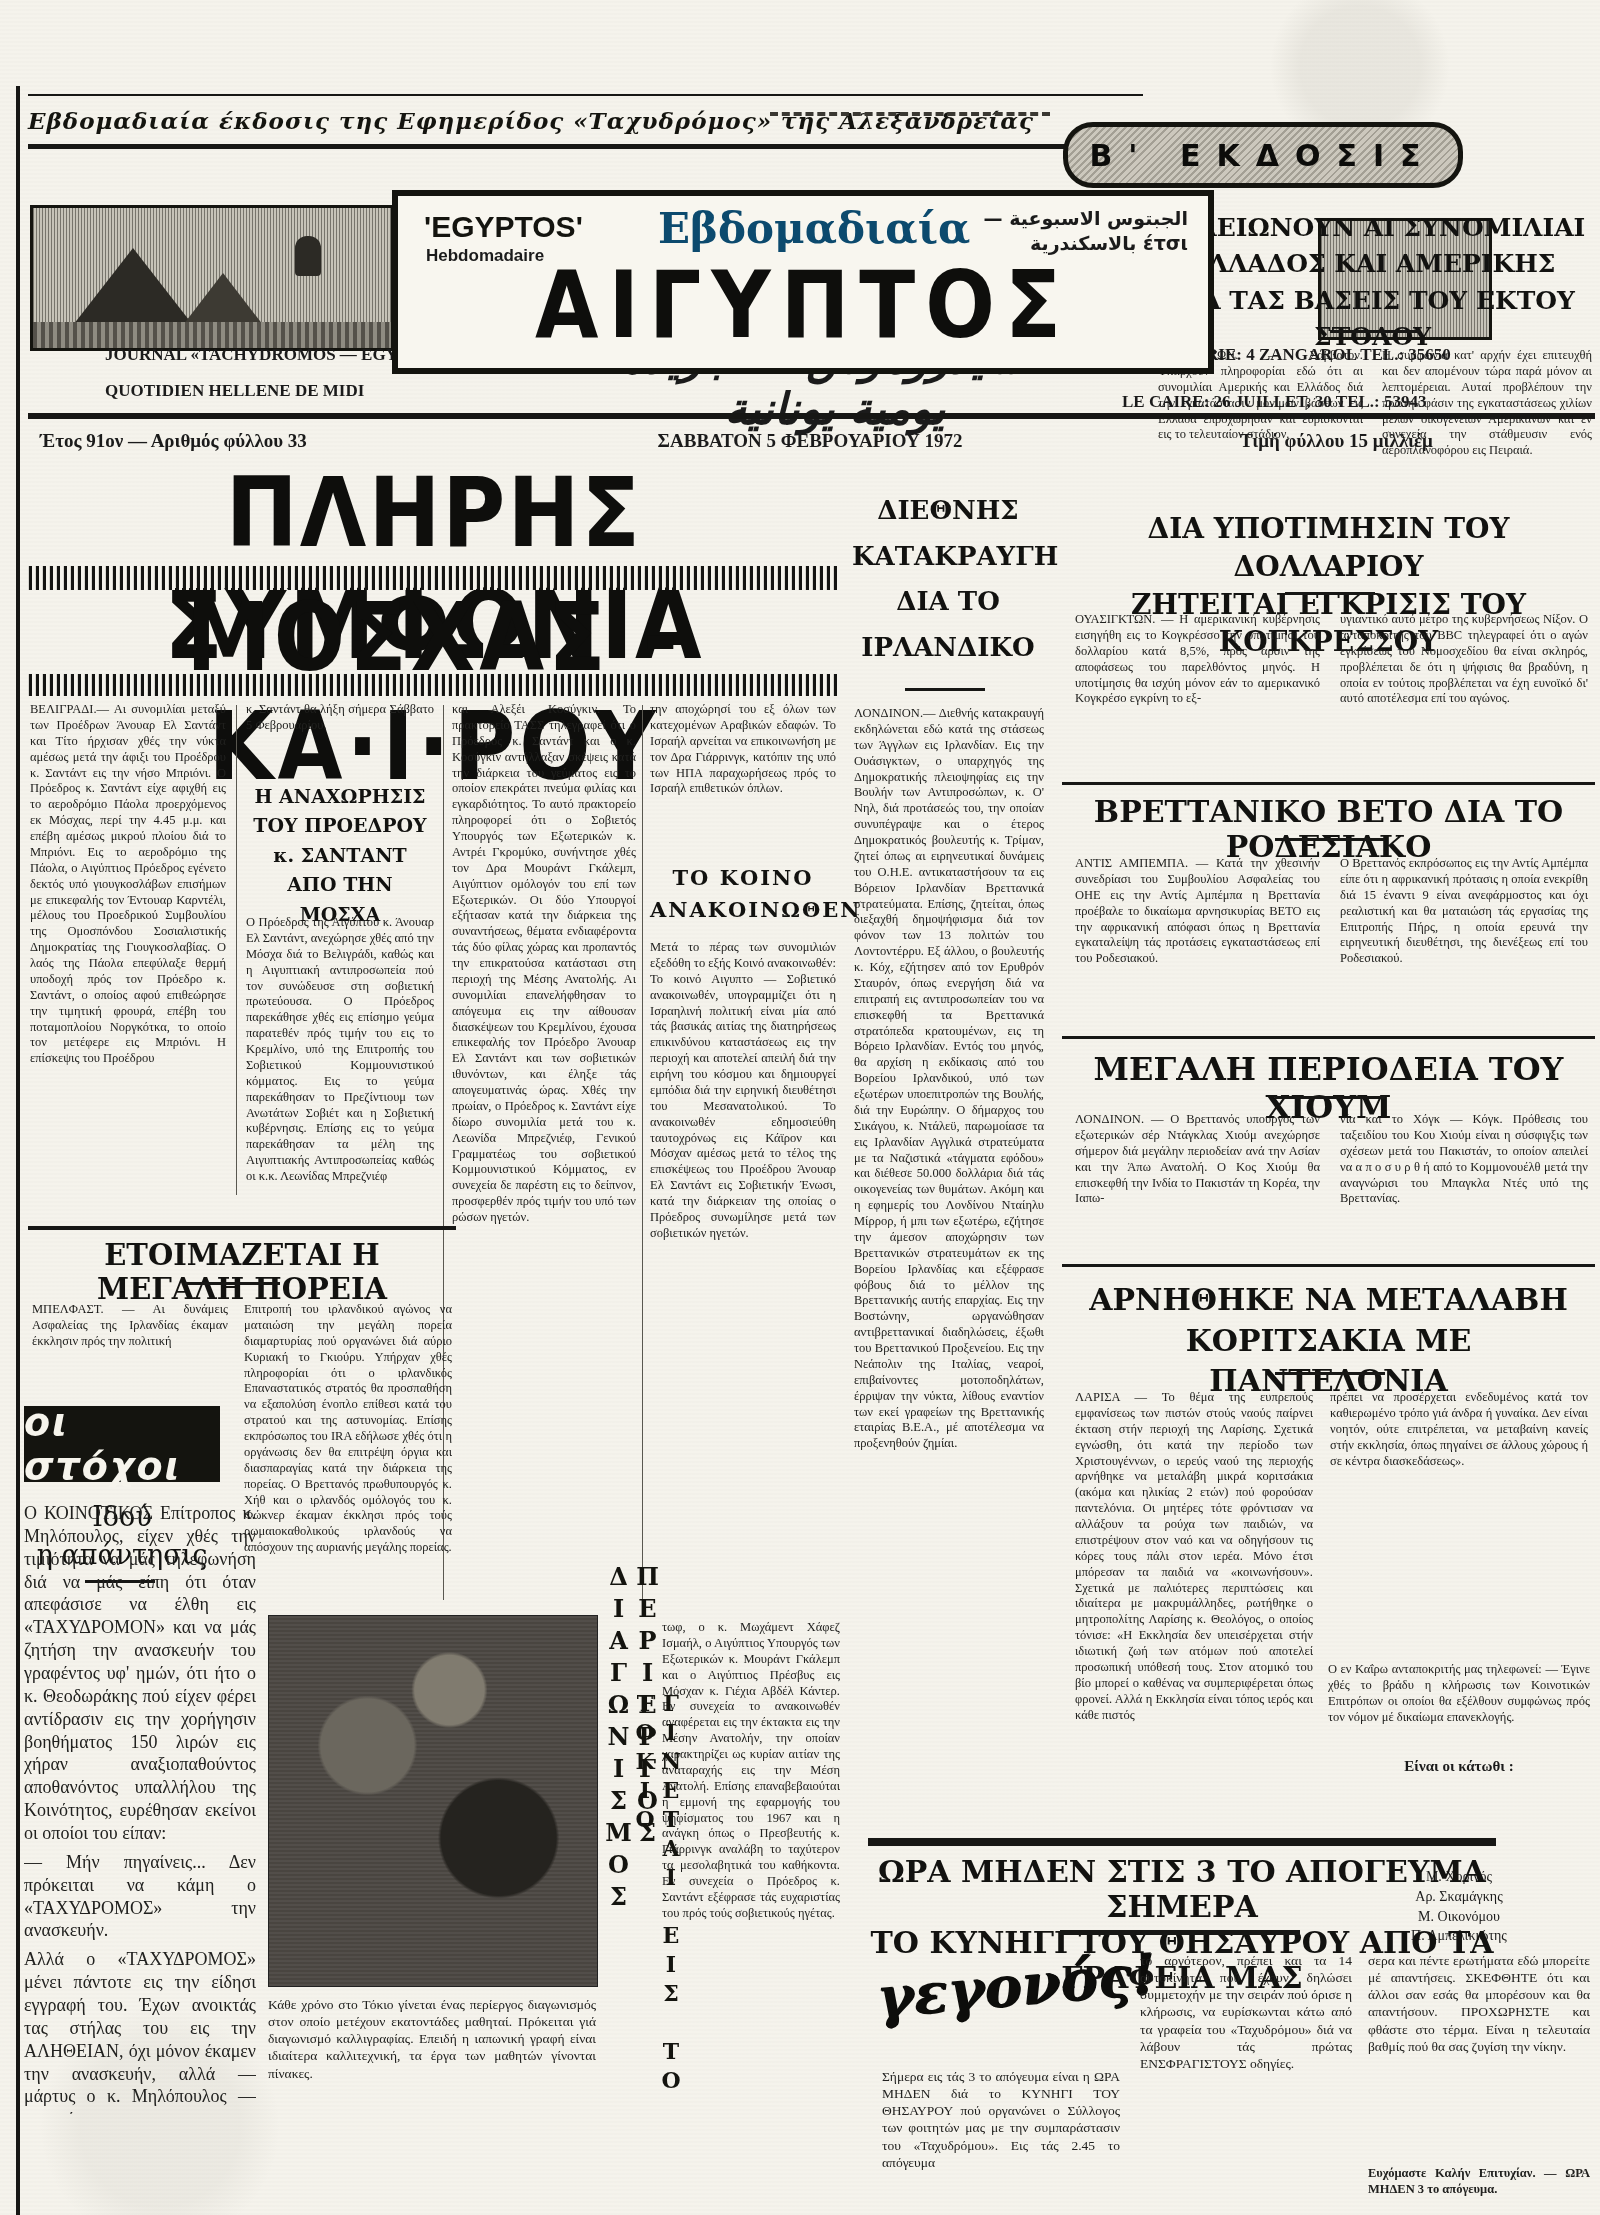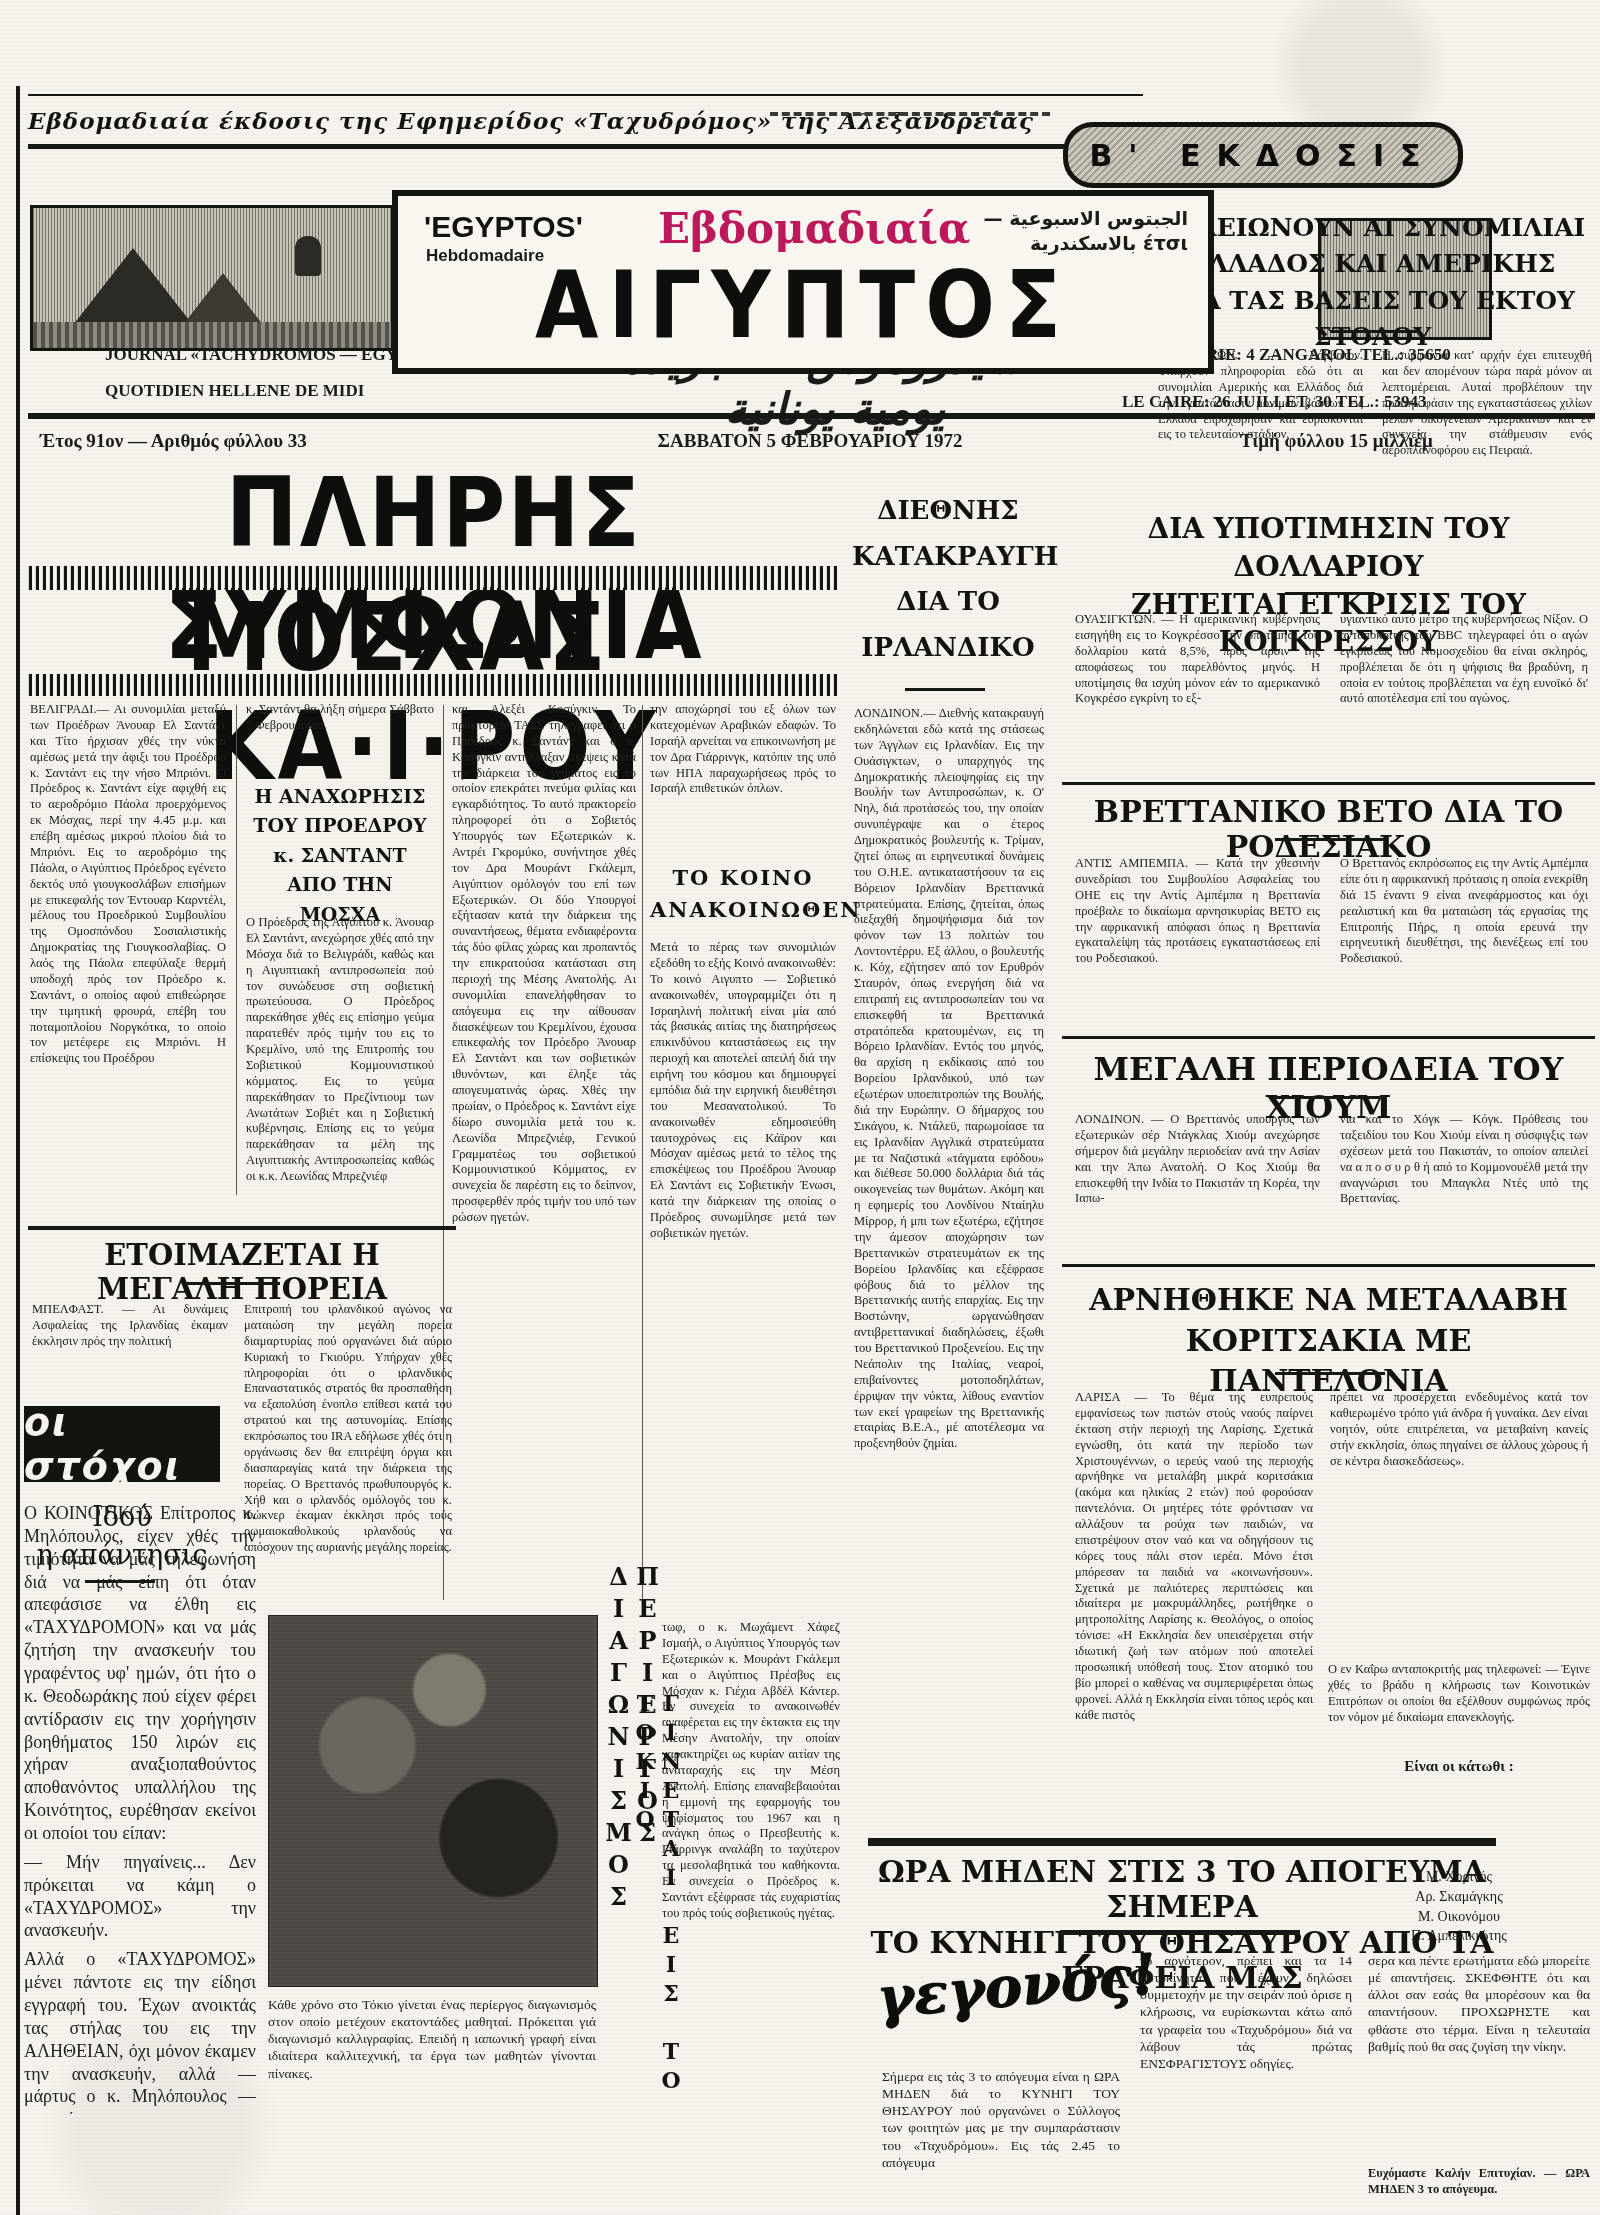--- a/index.html
+++ b/index.html
@@ -58,21 +58,21 @@
   <div class="abs half" style="left:30px;top:205px;width:358px;height:140px;">
     <div class="abs" style="left:30px;top:40px;width:0;height:0;border-left:70px solid transparent;border-right:70px solid transparent;border-bottom:90px solid #2c2a25;"></div>
     <div class="abs" style="left:140px;top:65px;width:0;height:0;border-left:50px solid transparent;border-right:50px solid transparent;border-bottom:65px solid #3d3a33;"></div>
     <div class="abs" style="left:262px;top:28px;width:26px;height:40px;background:#2c2a25;border-radius:12px 12px 4px 4px;"></div>
     <div class="abs" style="left:0;bottom:0;width:100%;height:26px;background:repeating-linear-gradient(90deg,#54514a 0 4px,#8f8c82 4px 8px);"></div>
   </div>
 
   <div class="abs mastbox" style="left:392px;top:190px;width:810px;height:172px;z-index:2;">
     <div class="abs sans" style="left:26px;top:14px;font-weight:bold;font-size:30px;color:#14140f;">'EGYPTOS'</div>
     <div class="abs sans" style="left:28px;top:50px;font-weight:bold;font-size:17px;">Hebdomadaire</div>
-    <div class="abs" style="left:260px;top:8px;font:bold 42px 'DejaVu Serif',serif;color:#be185d;">Εβδομαδιαία</div>
+    <div class="abs" style="left:260px;top:8px;font:bold 42px 'DejaVu Serif',serif;color:#0c4a6e;">Εβδομαδιαία</div>
     <div class="abs" style="right:20px;top:10px;width:210px;font:bold 19px 'DejaVu Sans',sans-serif;direction:rtl;text-align:right;line-height:1.3;">الجبتوس الاسبوعية — έτσι بالاسكندرية</div>
     <div class="abs bigtitle" style="left:0;top:62px;width:100%;font-size:82px;letter-spacing:10px;">ΑΙΓΥΠΤΟΣ</div>
   </div>
 
   <div class="abs half" style="left:1318px;top:218px;width:168px;height:116px;"></div>
 
   <div class="abs hl" style="left:1150px;top:210px;width:445px;font-size:25px;line-height:1.45;">
     <div>ΤΕΛΕΙΩΝΟΥΝ ΑΙ ΣΥΝΟΜΙΛΙΑΙ</div>
     <div>ΕΛΛΑΔΟΣ ΚΑΙ ΑΜΕΡΙΚΗΣ</div>
     <div>ΔΙΑ ΤΑΣ ΒΑΣΕΙΣ ΤΟΥ ΕΚΤΟΥ ΣΤΟΛΟΥ</div>

